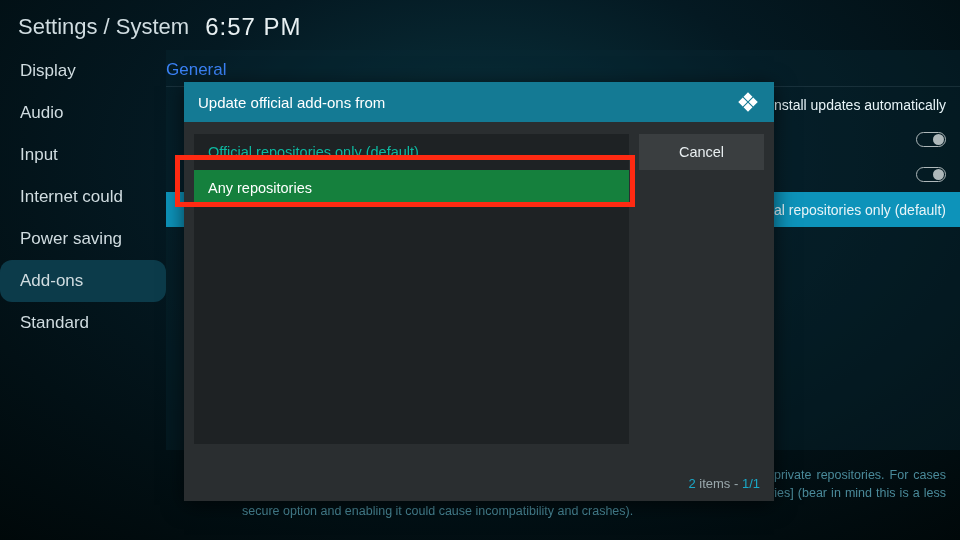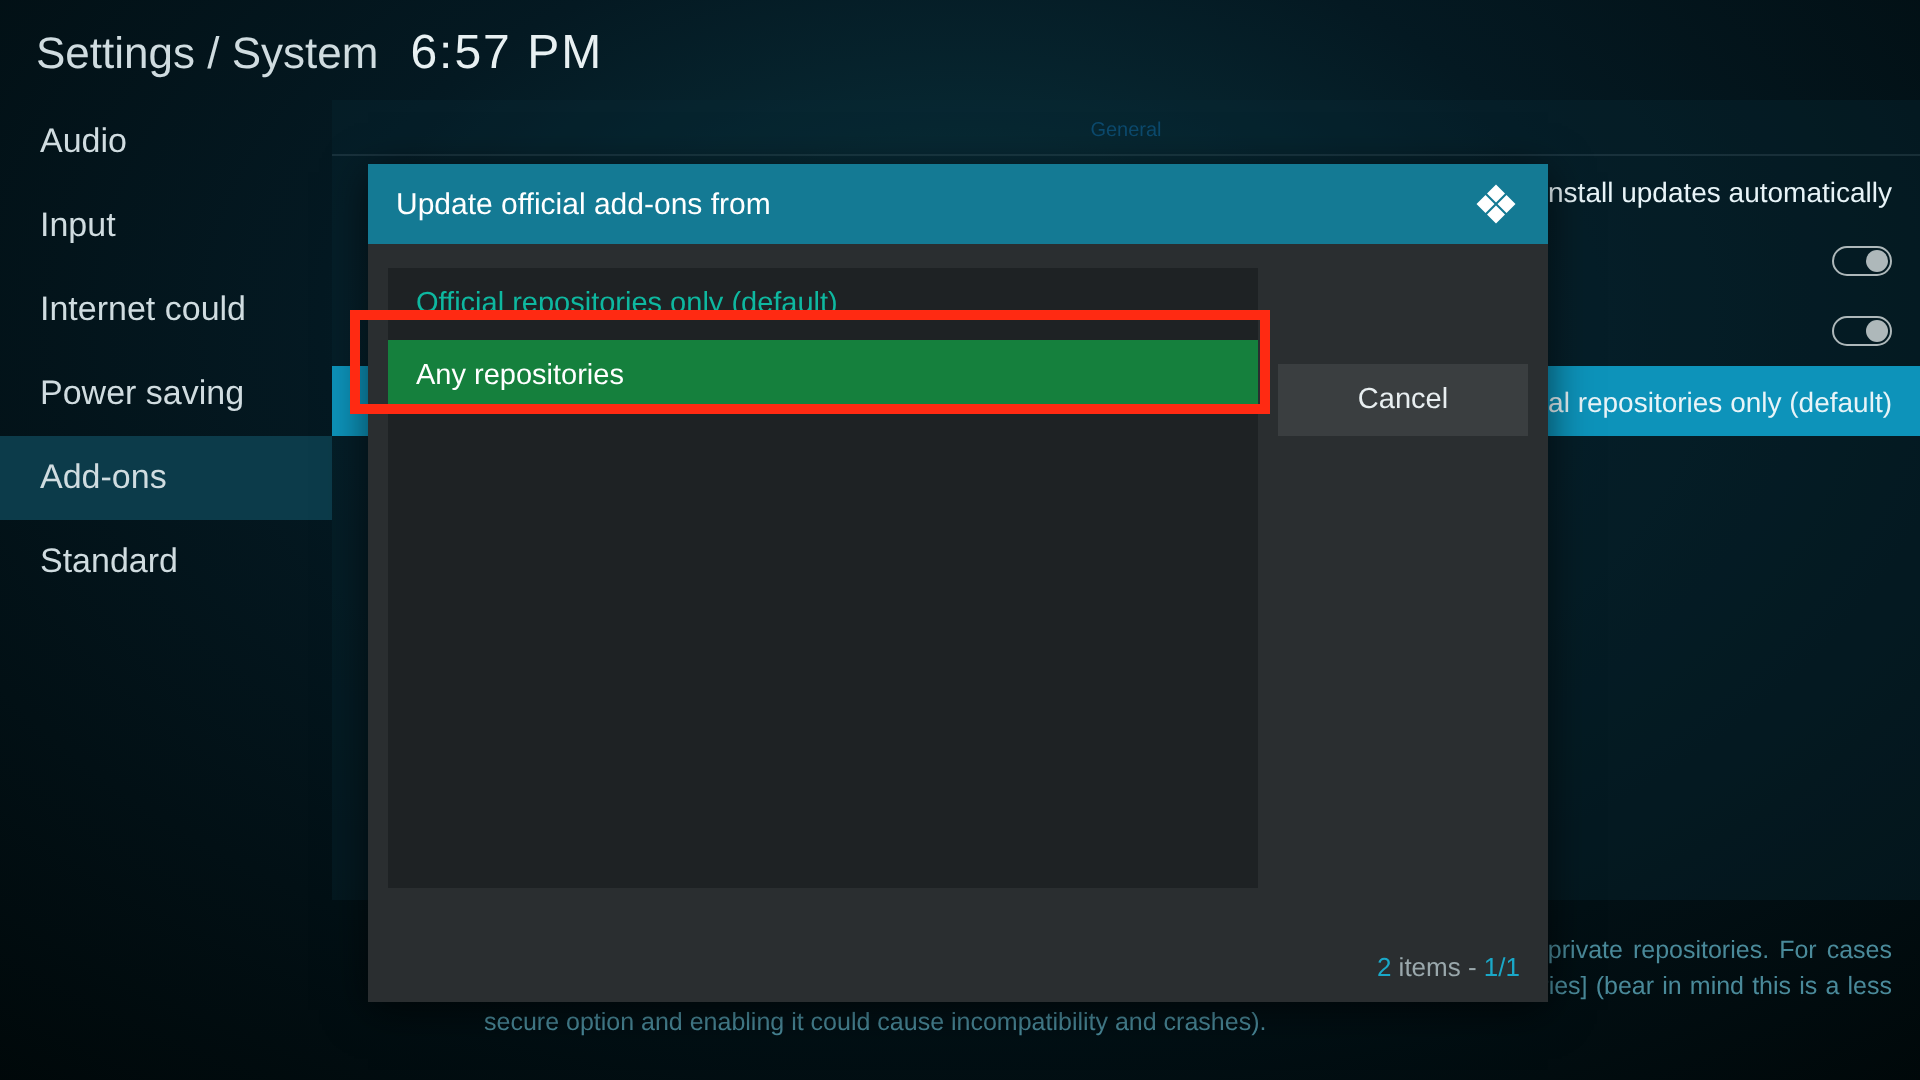--- a/index.html
+++ b/index.html
@@ -20,30 +20,29 @@
   .clock { font-size: 24px; color: #e8f0f2; font-weight: 300; letter-spacing: 1px; margin-left: 16px;}
   .content { display: flex; height: 400px; }
   .sidebar { width: 166px; display: flex; flex-direction: column; }
   .sidebar-item {
     padding: 11px 20px;
     font-size: 17px;
     color: #d0dce0;
     cursor: pointer;
     font-weight: 300;
   }
-  .sidebar-item.selected { background: #0c3b4a; }
+  .sidebar-item.selected { background: #0c3b4a; border-radius: 12px; }
   .main {
     flex: 1;
     background: rgba(10, 40, 52, 0.35);
     position: relative;
   }
   .section-header {
-    text-align: center;
-    color: #0c4a6e;
-    font-size: 10px;
+    color: #3b82f6;
+    font-size: 17px;
     padding: 10px 0 6px;
     border-bottom: 1px solid rgba(140,170,180,0.15);
   }
   .setting-row {
     display: flex;
     justify-content: space-between;
     align-items: center;
     padding: 9px 14px 9px 28px;
     font-size: 15px;
     color: #c8d8dc;
@@ -110,21 +109,21 @@
     background: #1e2224;
     min-height: 310px;
   }
   .option-item {
     padding: 10px 14px;
     font-size: 14.5px;
     cursor: pointer;
   }
   .option-item.current { color: #0eb8a0; }
   .option-item.selected { background: #15803d; color: #fff; }
-  .dialog-side { width: 125px; margin-top: 48px; }
+  .dialog-side { width: 125px; }
   .cancel-btn {
     background: #3a3e40;
     color: #e8eef0;
     text-align: center;
     padding: 10px 0;
     font-size: 14.5px;
     cursor: pointer;
   }
   .dialog-footer {
     text-align: right;
@@ -150,20 +149,21 @@
 </head>
 <body>
 
 <div class="header">
   <div class="breadcrumb">Settings / System</div>
   <div class="clock">6:57 PM</div>
 </div>
 
 <div class="content">
   <div class="sidebar">
+    <div class="sidebar-item">Display</div>
     <div class="sidebar-item">Audio</div>
     <div class="sidebar-item">Input</div>
     <div class="sidebar-item">Internet could</div>
     <div class="sidebar-item">Power saving</div>
     <div class="sidebar-item selected">Add-ons</div>
     <div class="sidebar-item">Standard</div>
   </div>
 
   <div class="main">
     <div class="section-header">General</div>

